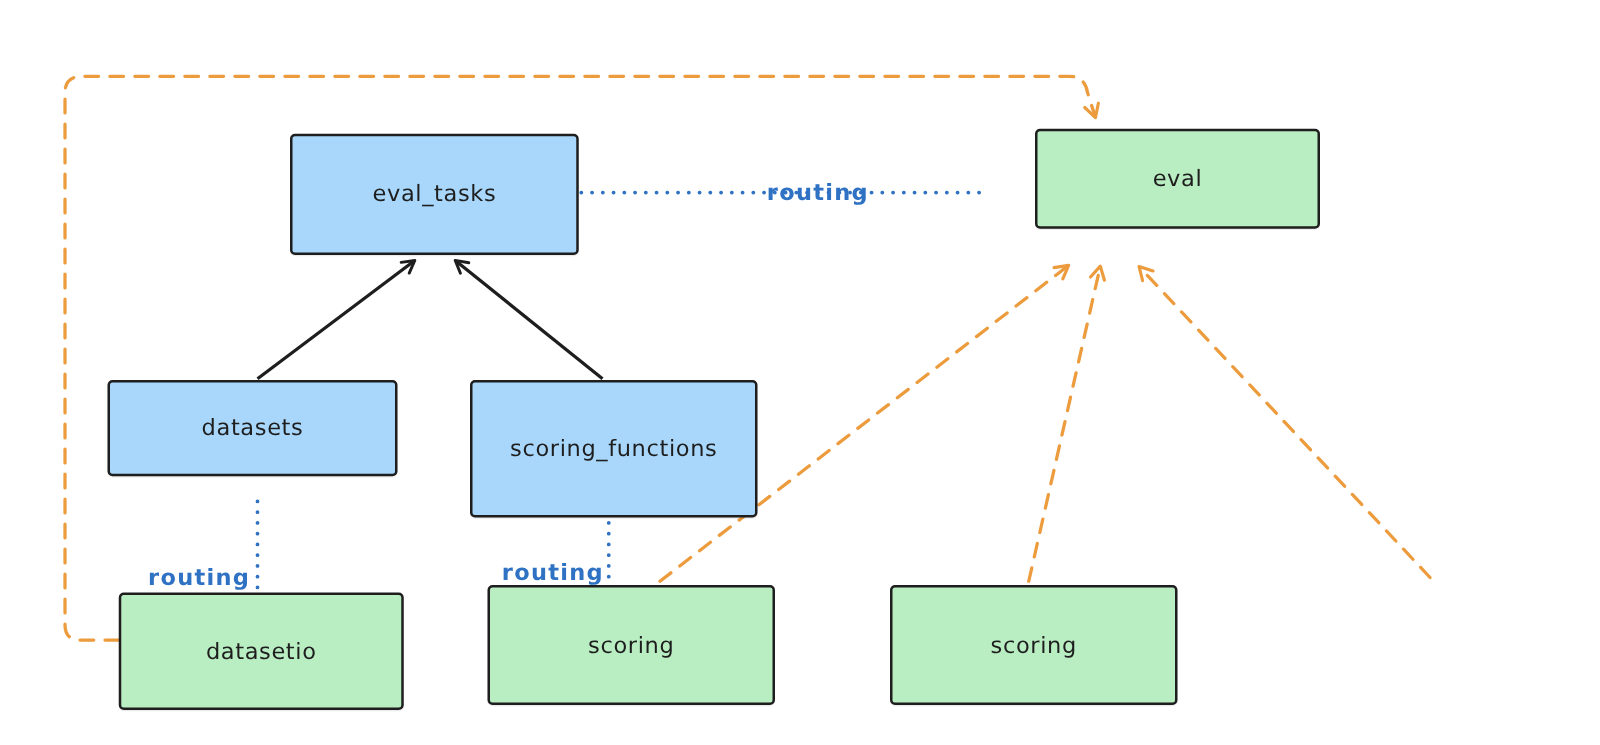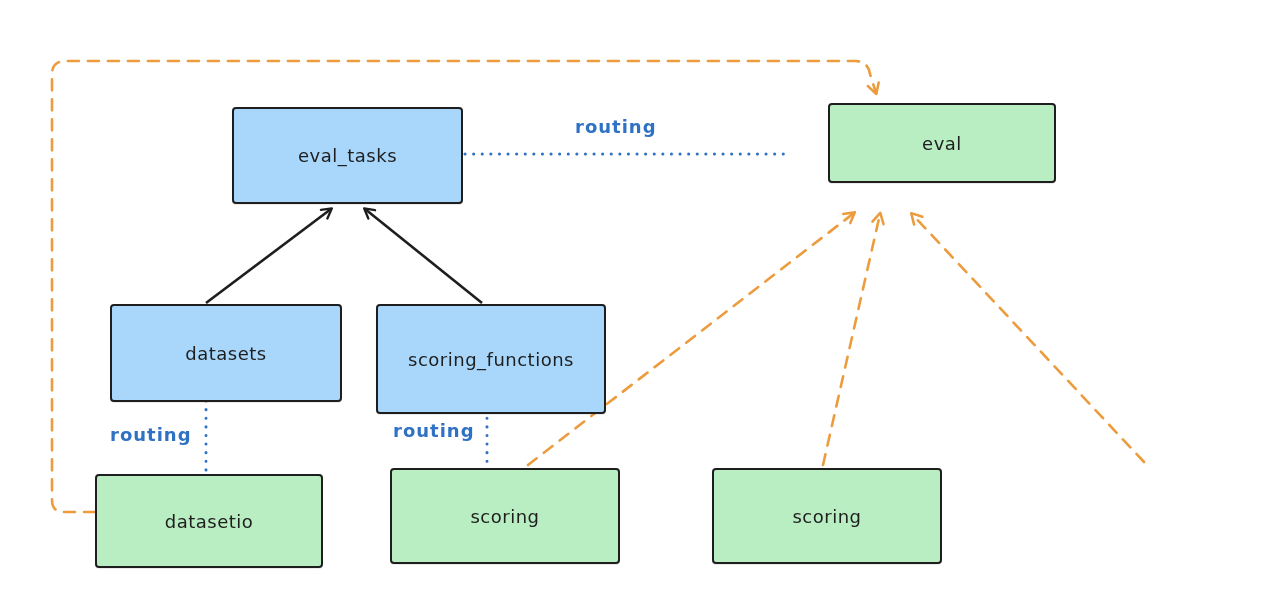--- a/index.html
+++ b/index.html
@@ -26,22 +26,23 @@
     font-size:18px;
     letter-spacing:0.5px;
     white-space:nowrap;
   }
   .edge-label{
     position:absolute;
     color:#2f72c4;
     font-weight:700;
     font-size:18px;
     letter-spacing:1px;
-    text-align:left;
+    text-align:right;
     white-space:nowrap;
+    margin-top:28px;
   }
 </style>
 </head>
 <body>
 
 <div class="canvas">
 
   <svg class="edges" viewBox="0 0 1280 596">
     <defs>
       <marker id="mBlack" viewBox="0 0 14 14" refX="11" refY="7" markerWidth="15" markerHeight="15" markerUnits="userSpaceOnUse" orient="auto">
@@ -66,21 +67,21 @@
   </svg>
 
   <div class="node blue" style="left:232px;top:107px;width:231px;height:97px">
     <span class="node-label">eval_tasks</span>
   </div>
 
   <div class="node green" style="left:828px;top:103px;width:228px;height:80px">
     <span class="node-label">eval</span>
   </div>
 
-  <div class="node blue" style="left:110px;top:304px;width:232px;height:98px">
+  <div class="node blue" style="left:86px;top:304px;width:232px;height:77px">
     <span class="node-label">datasets</span>
   </div>
 
   <div class="node blue" style="left:376px;top:304px;width:230px;height:110px">
     <span class="node-label">scoring_functions</span>
   </div>
 
   <div class="node green" style="left:390px;top:468px;width:230px;height:96px">
     <span class="node-label">scoring</span>
   </div>

